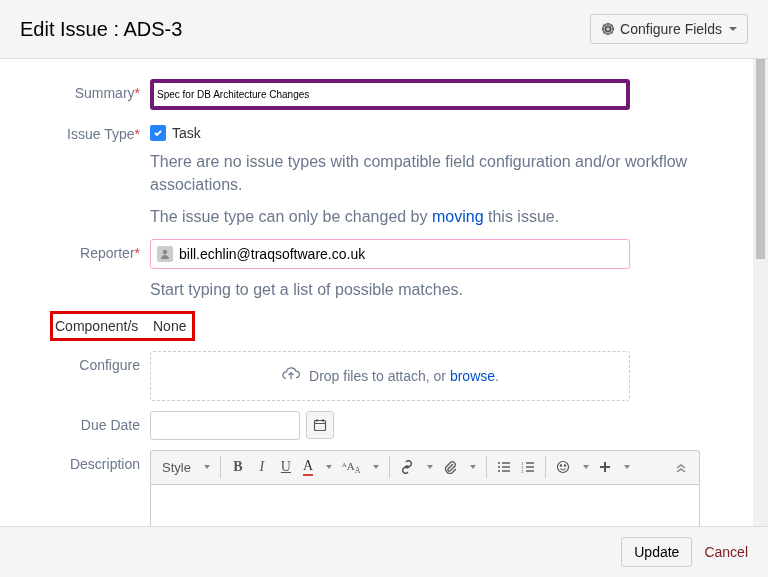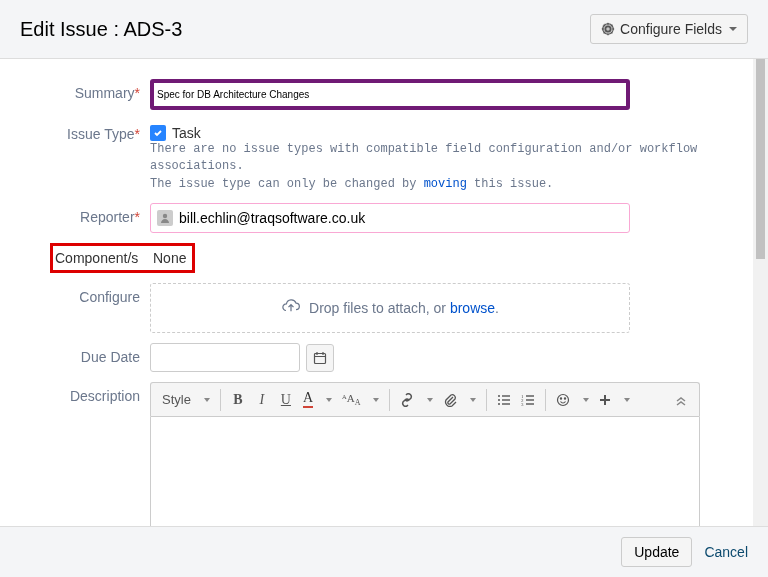--- a/index.html
+++ b/index.html
@@ -16,21 +16,21 @@
 .scrollbar-track { width: 15px; background: #f1f1f1; position: relative; }
 .scrollbar-thumb { position: absolute; width: 9px; left: 3px; background: #c1c1c1; border-radius: 0; }
 .thumb-top { top: 0; height: 200px; }
 
 .form-row { display: flex; margin-bottom: 10px; align-items: flex-start; }
 .label-col { width: 140px; text-align: right; padding-right: 10px; padding-top: 6px; color: #6b778c; font-size: 14px; flex-shrink: 0; }
 .label-col .req { color: #d04437; }
 .field-col { flex: 1; }
 
 .text-input { width: 100%; max-width: 480px; border: 4px solid #701a75; padding: 6px 3px; font-size: 10px; border-radius: 3px; }
-.help-text { color: #6b778c; font-size: 12px; margin-top: 0; line-height: 1.45; font-family: Liberation Mono, monospace; }
+.help-text { color: #6b778c; font-size: 16px; margin-top: 9px; line-height: 1.45; }
 .help-text a { color: #0052cc; text-decoration: none; }
 
 .issue-type-row { display: flex; align-items: center; gap: 6px; padding-top: 5px; }
 .task-icon { width: 16px; height: 16px; background: #2684ff; border-radius: 2px; display: flex; align-items: center; justify-content: center; }
 .task-icon svg { width: 10px; height: 10px; }
 
 .reporter-input { display: flex; align-items: center; width: 100%; max-width: 480px; border: 1px solid #f9a8d4; border-radius: 3px; padding: 3px 6px; gap: 6px; }
 .avatar { width: 16px; height: 16px; background: #ccc; border-radius: 2px; display: flex; align-items: center; justify-content: center; }
 .avatar svg { width: 12px; height: 12px; }
 .reporter-input input { border: none; outline: none; flex: 1; font-size: 14px; padding: 3px 0; }
@@ -49,21 +49,21 @@
 .rte-toolbar { border: 1px solid #ccc; border-bottom: none; background: #f5f5f5; display: flex; align-items: center; padding: 4px 6px; gap: 0; border-radius: 3px 3px 0 0; flex-wrap: nowrap; }
 .tb-group { display: flex; align-items: center; }
 .tb-sep { width: 1px; height: 22px; background: #ccc; margin: 0 5px; }
 .tb-btn { background: transparent; border: none; padding: 4px 5px; cursor: pointer; font-size: 14px; color: #555; display: flex; align-items: center; gap: 12px; min-width: 24px; justify-content: center; font-family: Georgia, serif; }
 .tb-btn .dd { border-top: 4px solid #888; border-left: 3px solid transparent; border-right: 3px solid transparent; margin-left: 1px; }
 .rte-body { border: 1px solid #ccc; min-height: 150px; background: #fff; border-radius: 0 0 3px 3px; }
 .collapse-btn { margin-left: auto; }
 
 .dialog-footer { position: absolute; bottom: 0; left: 0; right: 0; border-top: 1px solid #ddd; background: #f4f5f7; padding: 10px 20px; display: flex; justify-content: flex-end; align-items: center; gap: 12px; }
 .update-btn { border: 1px solid #ccc; background: #f5f5f5; padding: 6px 12px; border-radius: 3px; cursor: pointer; font-size: 14px; }
-.cancel-link { color: #0c4a6e; text-decoration: none; font-size: 14px; cursor: pointer; }
+.cancel-link { color: #7f1d1d; text-decoration: none; font-size: 14px; cursor: pointer; }
 
 .style-btn { font-family: Arial, sans-serif; font-size: 13px; }
 .bold { font-weight: bold; }
 .italic { font-style: italic; }
 .underline { text-decoration: underline; }
 .textcolor { color: #333; border-bottom: 2px solid #d04437; line-height: 1; padding-bottom: 1px; }
 .subsup { font-size: 11px; }
 </style>
 </head>
 <body>
@@ -115,20 +115,21 @@
     <div class="field-col">
       <div class="reporter-input">
         <span class="avatar">
               <svg viewBox="0 0 12 12" fill="#888">
                 <circle cx="6" cy="4" r="2.2"></circle>
                 <path d="M2 11c0-2.2 1.8-4 4-4s4 1.8 4 4z"></path>
               </svg>
             </span>
         <input type="text" value="bill.echlin@traqsoftware.co.uk" style="">
       </div>
+      <div class="help-text">Start typing to get a list of possible matches.</div>
     </div>
   </div>
 
   <div class="highlight-box">
     <div class="label-part">Component/s</div>
     <div class="value-part">None</div>
   </div>
 
   <div class="form-row">
     <div class="label-col">Configure</div>

